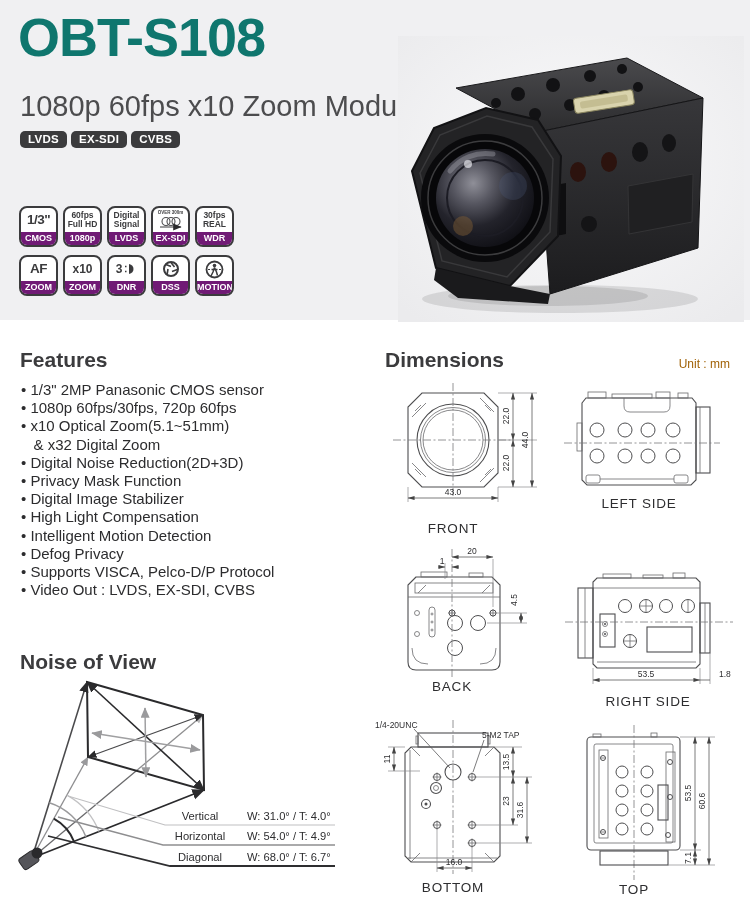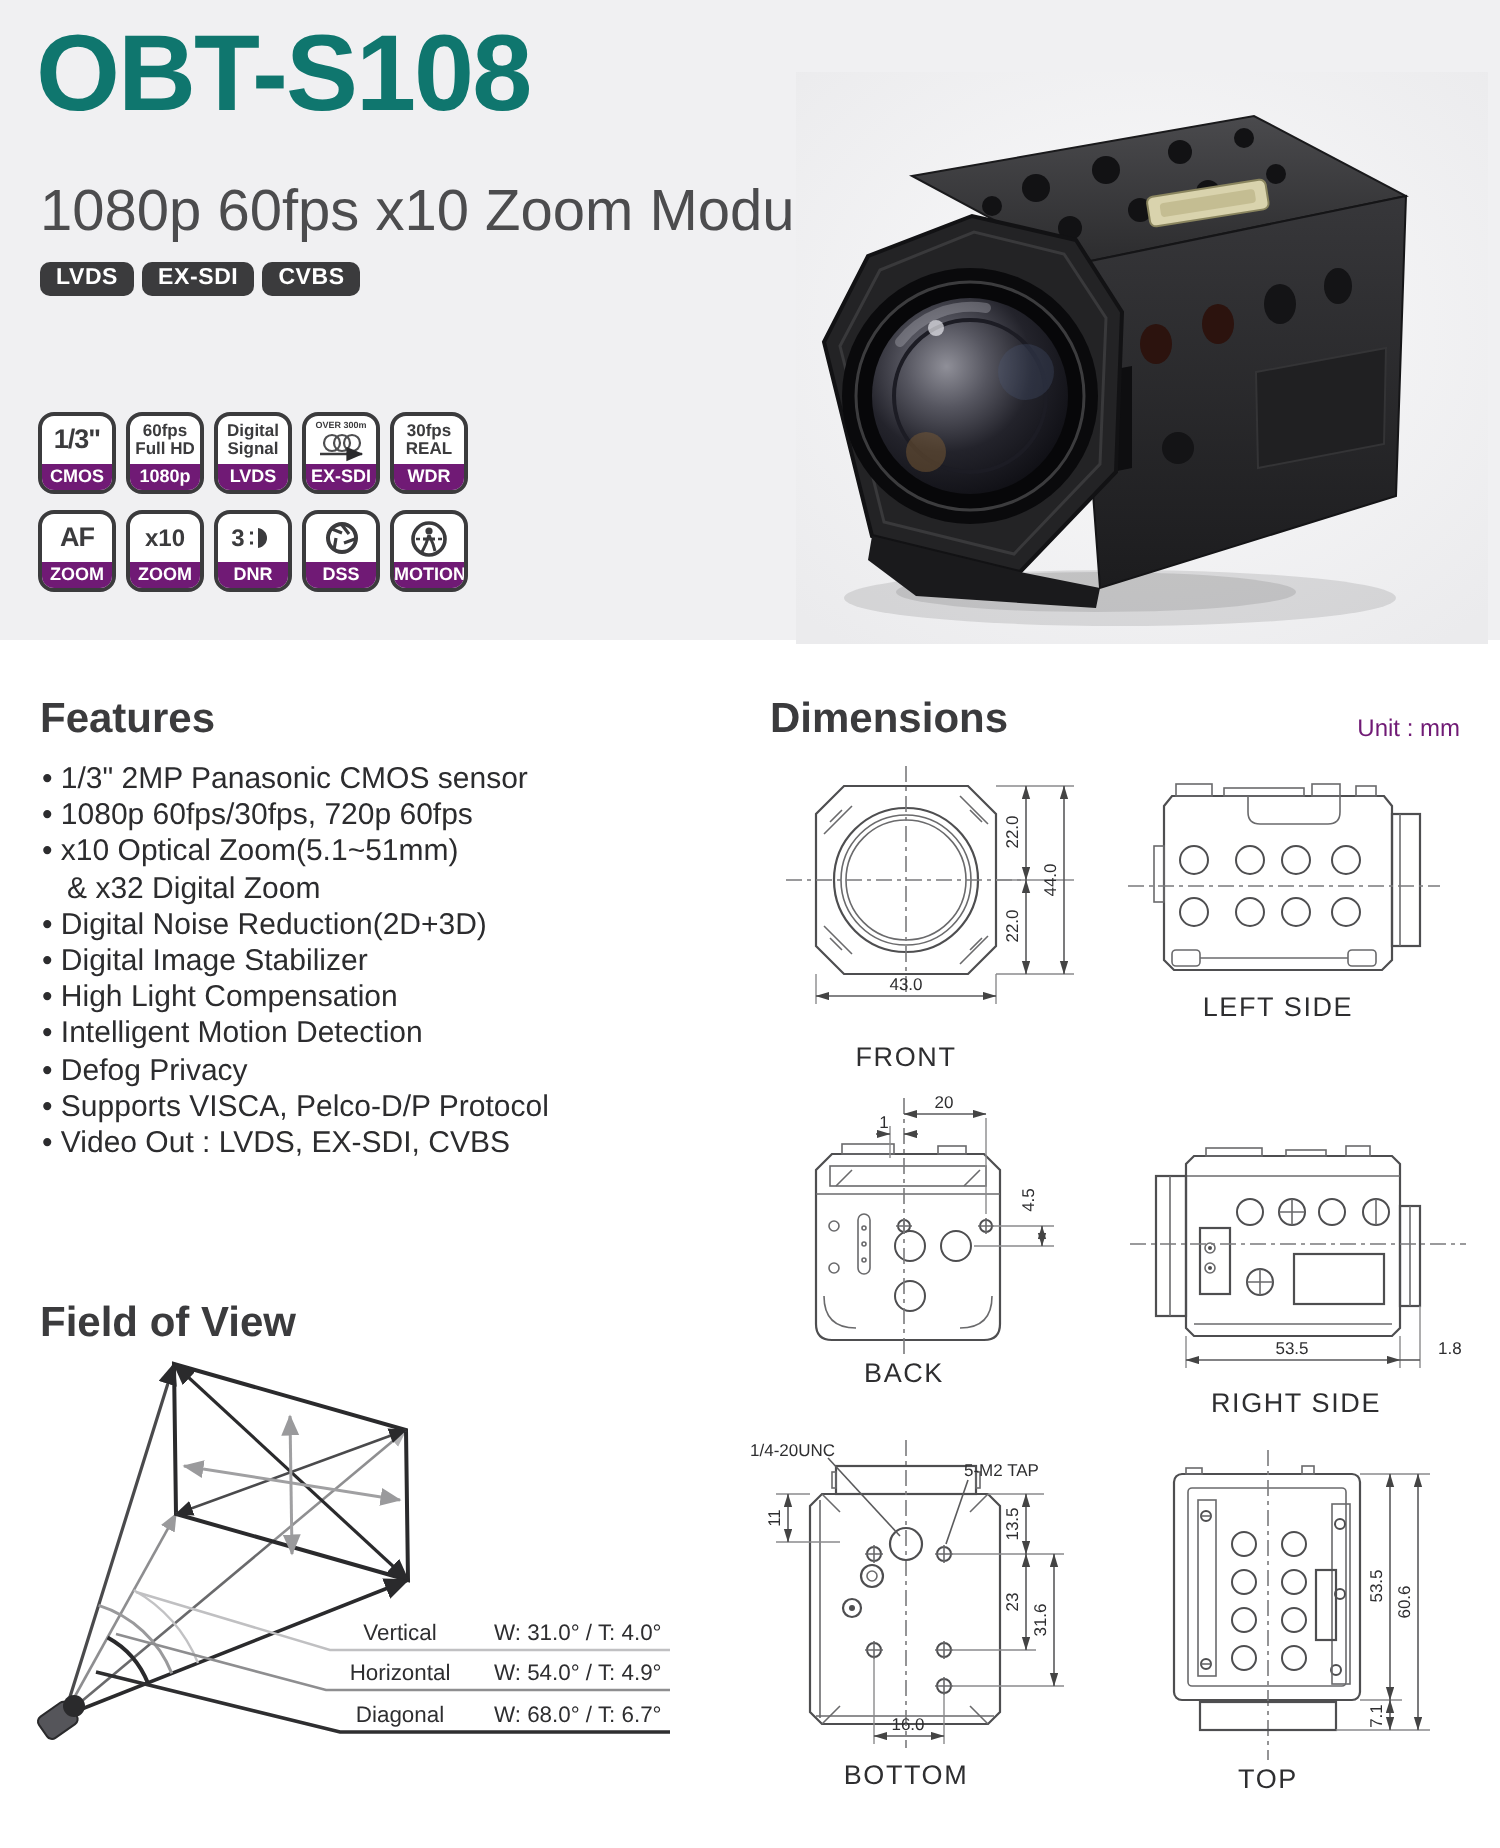--- a/index.html
+++ b/index.html
@@ -19,21 +19,21 @@
     display:flex; flex-direction:column; overflow:hidden; }
   .spec-top { flex:1; display:flex; flex-direction:column; align-items:center; justify-content:center;
     font-weight:bold; color:#3b3b3d; font-size:8.5px; line-height:1.08; text-align:center; }
   .spec-top .big { font-size:13.5px; letter-spacing:-.5px; }
   .spec-top .mid { font-size:12px; }
   .spec-top .tiny { font-size:4.5px; letter-spacing:0; }
   .spec-top.icon-row { flex-direction:row; gap:1px; }
   .spec-label { background:#701a75; color:#fff; font-weight:bold; font-size:9px; text-align:center;
     line-height:13px; height:13px; letter-spacing:0; }
   .h2 { position:absolute; font-size:21px; font-weight:bold; color:#3b3b3d; }
-  .unit-note { position:absolute; left:630px; top:357px; width:100px; text-align:right; font-size:12px; color:#701a75; }
+  .unit-note { position:absolute; left:630px; top:357px; width:100px; text-align:right; font-size:12px; color:#a16207; }
   .features-list { position:absolute; left:21px; top:381px; width:340px; }
   .feature-item { font-size:15px; color:#2c2c2e; line-height:18.2px; white-space:nowrap; }
   .feature-item::before { content:"• "; }
   .feature-item.cont::before { content:"   "; white-space:pre; }
   .view-label { position:absolute; width:130px; text-align:center; font-size:13.5px; color:#2e2e30; letter-spacing:.8px; }
   svg { position:absolute; overflow:visible; }
   svg.flow { position:absolute; }
   
   .pl  { stroke:#4e4e50; stroke-width:1.1; fill:none; }           
   .pl2 { stroke:#6a6a6c; stroke-width:.8;  fill:none; }           
@@ -226,20 +226,21 @@
     <polygon points="38,232 112,250 152,258 150,268 60,262 36,244" fill="#1a1a1c"></polygon>
   </svg>
 
   <div class="h2" style="left:20px; top:348px;text-align:center;">Features</div>
   <div class="features-list">
     <div class="feature-item">1/3" 2MP Panasonic CMOS sensor</div>
     <div class="feature-item">1080p 60fps/30fps, 720p 60fps</div>
     <div class="feature-item">x10 Optical Zoom(5.1~51mm)</div>
     <div class="feature-item cont">&amp; x32 Digital Zoom</div>
     <div class="feature-item">Digital Noise Reduction(2D+3D)</div>
+    <div class="feature-item">Privacy Mask Function</div>
     <div class="feature-item">Digital Image Stabilizer</div>
     <div class="feature-item">High Light Compensation</div>
     <div class="feature-item">Intelligent Motion Detection</div>
     <div class="feature-item">Defog Privacy</div>
     <div class="feature-item">Supports VISCA, Pelco-D/P Protocol</div>
     <div class="feature-item">Video Out : LVDS, EX-SDI, CVBS</div>
   </div>
 
   <div class="h2" style="left:385px; top:348px;">Dimensions</div>
   <div class="unit-note">Unit : mm</div>
@@ -451,21 +452,21 @@
     <line class="ext" x1="105" y1="145" x2="152" y2="145"></line>
     <line class="dml" x1="132" y1="17" x2="132" y2="130" marker-start="url(#da)" marker-end="url(#da)"></line>
     <line class="dml" x1="132" y1="130" x2="132" y2="145" marker-start="url(#da)" marker-end="url(#da)"></line>
     <line class="dml" x1="146" y1="17" x2="146" y2="145" marker-start="url(#da)" marker-end="url(#da)"></line>
     <text class="dim" transform="rotate(-90 128 73)" x="128" y="73" text-anchor="middle">53.5</text>
     <text class="dim" transform="rotate(-90 128 138)" x="128" y="138" text-anchor="middle">7.1</text>
     <text class="dim" transform="rotate(-90 142 81)" x="142" y="81" text-anchor="middle">60.6</text>
   </svg>
   <div class="view-label" style="left:569px; top:882px;">TOP</div>
 
-  <div class="h2" style="left:20px; top:650px;">Field of View</div>
+  <div class="h2" style="left:20px; top:650px;">Noise of View</div>
   <svg class="flow" style="left:8px; top:676px;" width="335" height="242" viewBox="0 0 335 242">
 
     <line x1="24" y1="182" x2="79" y2="6" stroke="#4a4a4c" stroke-width="1.6" marker-end="url(#ka)"></line>
     <line x1="24" y1="182" x2="195" y2="39" stroke="#6a6a6c" stroke-width="1.3" marker-end="url(#ga)"></line>
     <line x1="24" y1="182" x2="196" y2="114" stroke="#2a2a2c" stroke-width="1.8" marker-end="url(#ka)"></line>
     <line x1="24" y1="182" x2="80" y2="81" stroke="#8e8e90" stroke-width="1.3" marker-end="url(#ga)"></line>
 
     <polygon points="79,6 195,39 196,114 80,81" fill="#ffffff" fill-opacity="0.25" stroke="#2a2a2c" stroke-width="2"></polygon>
     <line x1="79" y1="6" x2="196" y2="114" stroke="#2a2a2c" stroke-width="1.6" marker-start="url(#ka)" marker-end="url(#ka)"></line>
     <line x1="80" y1="81" x2="195" y2="39" stroke="#4a4a4c" stroke-width="1.3" marker-start="url(#ka)" marker-end="url(#ka)"></line>

